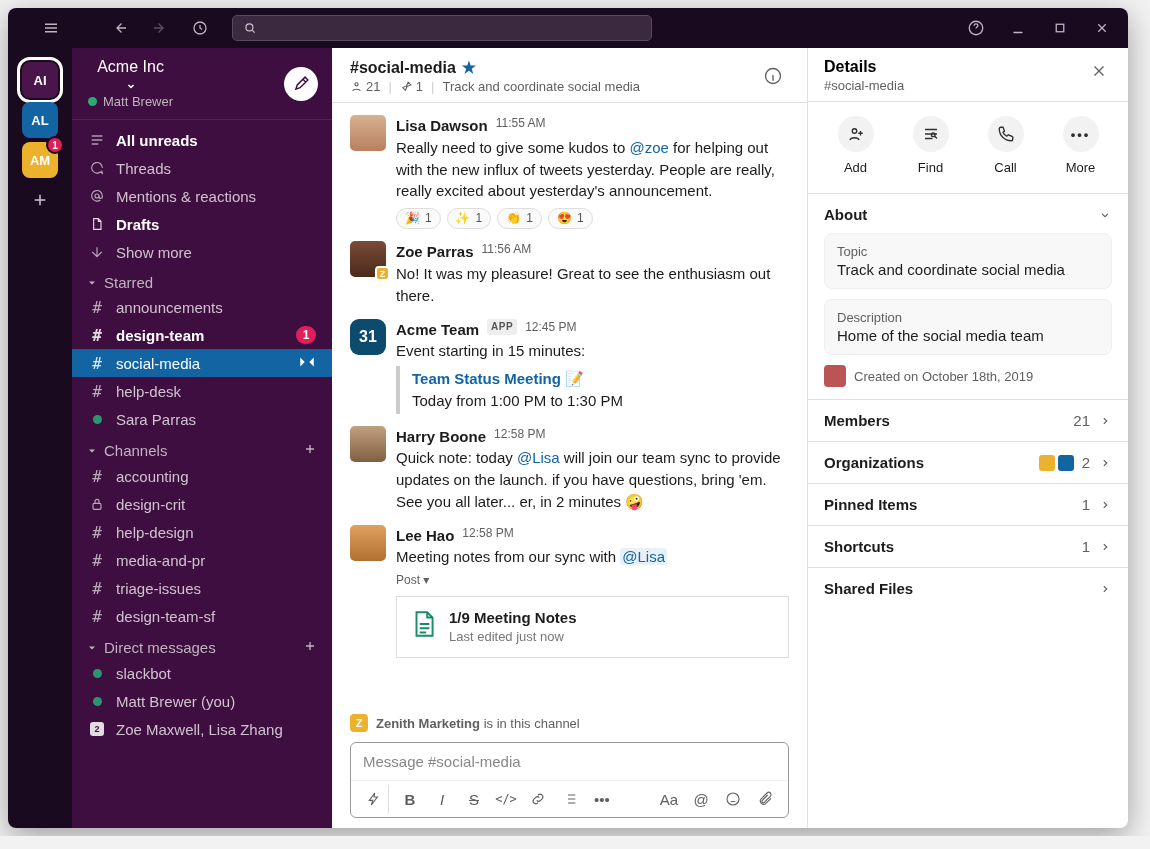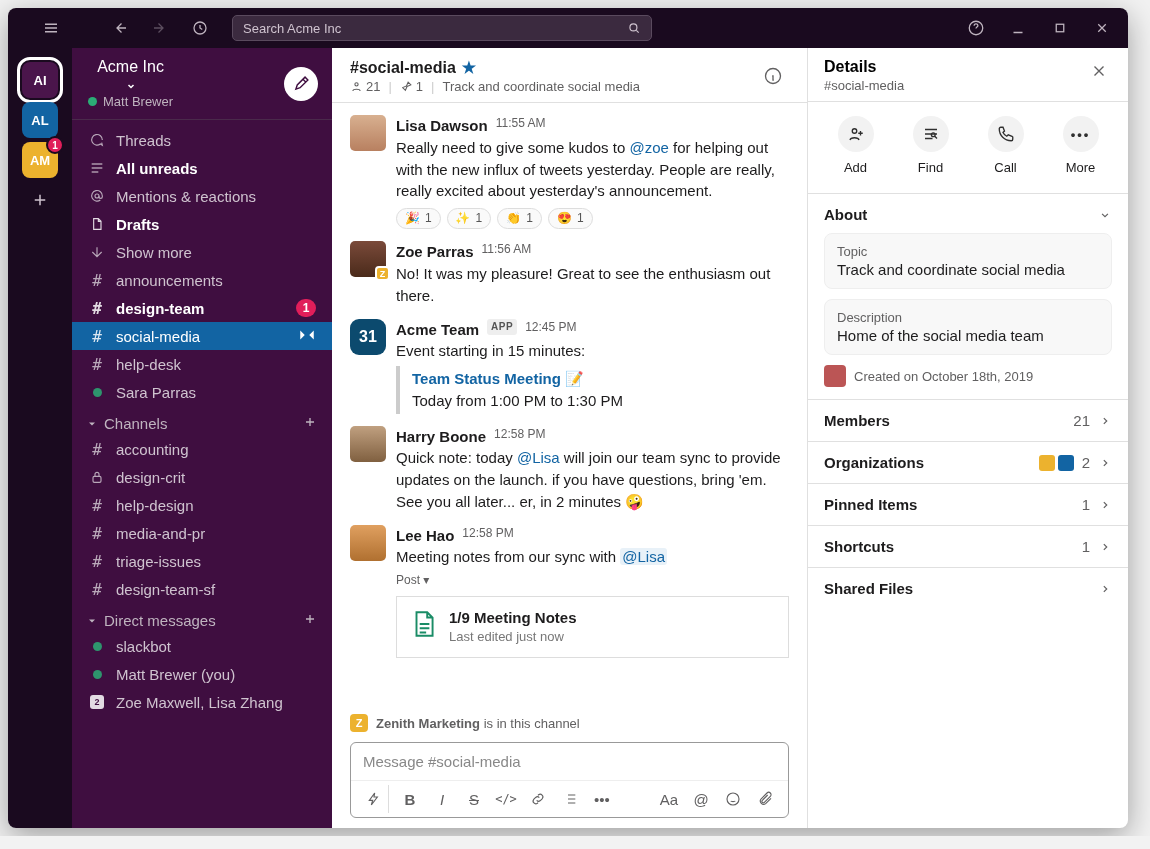--- a/index.html
+++ b/index.html
@@ -188,21 +188,20 @@
           </svg>
       </div>
       <div class="tb-btn">
         <svg viewBox="0 0 24 24">
             <circle cx="12" cy="12" r="8"></circle>
             <path d="M12 8v4l3 2"></path>
           </svg>
       </div>
     </div>
     <div class="search">
-      <span>Search Acme Inc</span>
       <svg width="14" height="14" viewBox="0 0 24 24" fill="none" stroke="currentColor" stroke-width="2">
           <circle cx="11" cy="11" r="6"></circle>
           <path d="M20 20l-4-4"></path>
         </svg>
     </div>
     <div class="tb-spacer"></div>
     <div class="tb-btn">
       <svg viewBox="0 0 24 24">
           <circle cx="12" cy="12" r="9"></circle>
           <path d="M9.5 9a2.5 2.5 0 015 0c0 1.5-2.5 2-2.5 3.5M12 17h.01"></path>
@@ -262,35 +261,35 @@
           </div>
         </div>
         <div class="compose">
           <svg viewBox="0 0 24 24">
               <path d="M4 20l2-6L17 3l4 4L10 18l-6 2zM14 6l4 4"></path>
             </svg>
         </div>
       </div>
 
       <div class="sb-sec">
+        <div class="sb-row bold">
+          <span class="ico">
+              <svg viewBox="0 0 24 24">
+                <path d="M4 6h16M4 12h16M4 18h10"></path>
+              </svg>
+            </span>
+          <span class="txt">All unreads</span>
+        </div>
         <div class="sb-row">
           <span class="ico">
               <svg viewBox="0 0 24 24">
                 <path d="M20 12a8 8 0 10-3 6l3 2-1-4"></path>
               </svg>
             </span>
           <span class="txt">Threads</span>
-        </div>
-        <div class="sb-row bold">
-          <span class="ico">
-              <svg viewBox="0 0 24 24">
-                <path d="M4 6h16M4 12h16M4 18h10"></path>
-              </svg>
-            </span>
-          <span class="txt">All unreads</span>
         </div>
         <div class="sb-row">
           <span class="ico">
               <svg viewBox="0 0 24 24">
                 <circle cx="12" cy="12" r="3"></circle>
                 <path d="M15 12v1a2.5 2.5 0 005 0v-1a8 8 0 10-3 6"></path>
               </svg>
             </span>
           <span class="txt">Mentions &amp; reactions</span>
         </div>
@@ -305,20 +304,26 @@
         <div class="sb-row">
           <span class="ico">
               <svg viewBox="0 0 24 24">
                 <path d="M12 5v14M5 12l7 7 7-7"></path>
               </svg>
             </span>
           <span class="txt">Show more</span>
         </div>
       </div>
 
+      <div class="sb-head">
+        <svg class="caret" viewBox="0 0 24 24" fill="currentColor">
+            <path d="M6 9l6 6 6-6z"></path>
+          </svg>
+        <span>Starred</span>
+      </div>
       <div class="sb-row">
           <span class="ico hash">#</span>
           <span class="txt">announcements</span>
         </div>
       <div class="sb-row bold">
           <span class="ico hash">#</span>
           <span class="txt">design-team</span>
           <span class="badge">1</span>
         </div>
       <div class="sb-row active">

